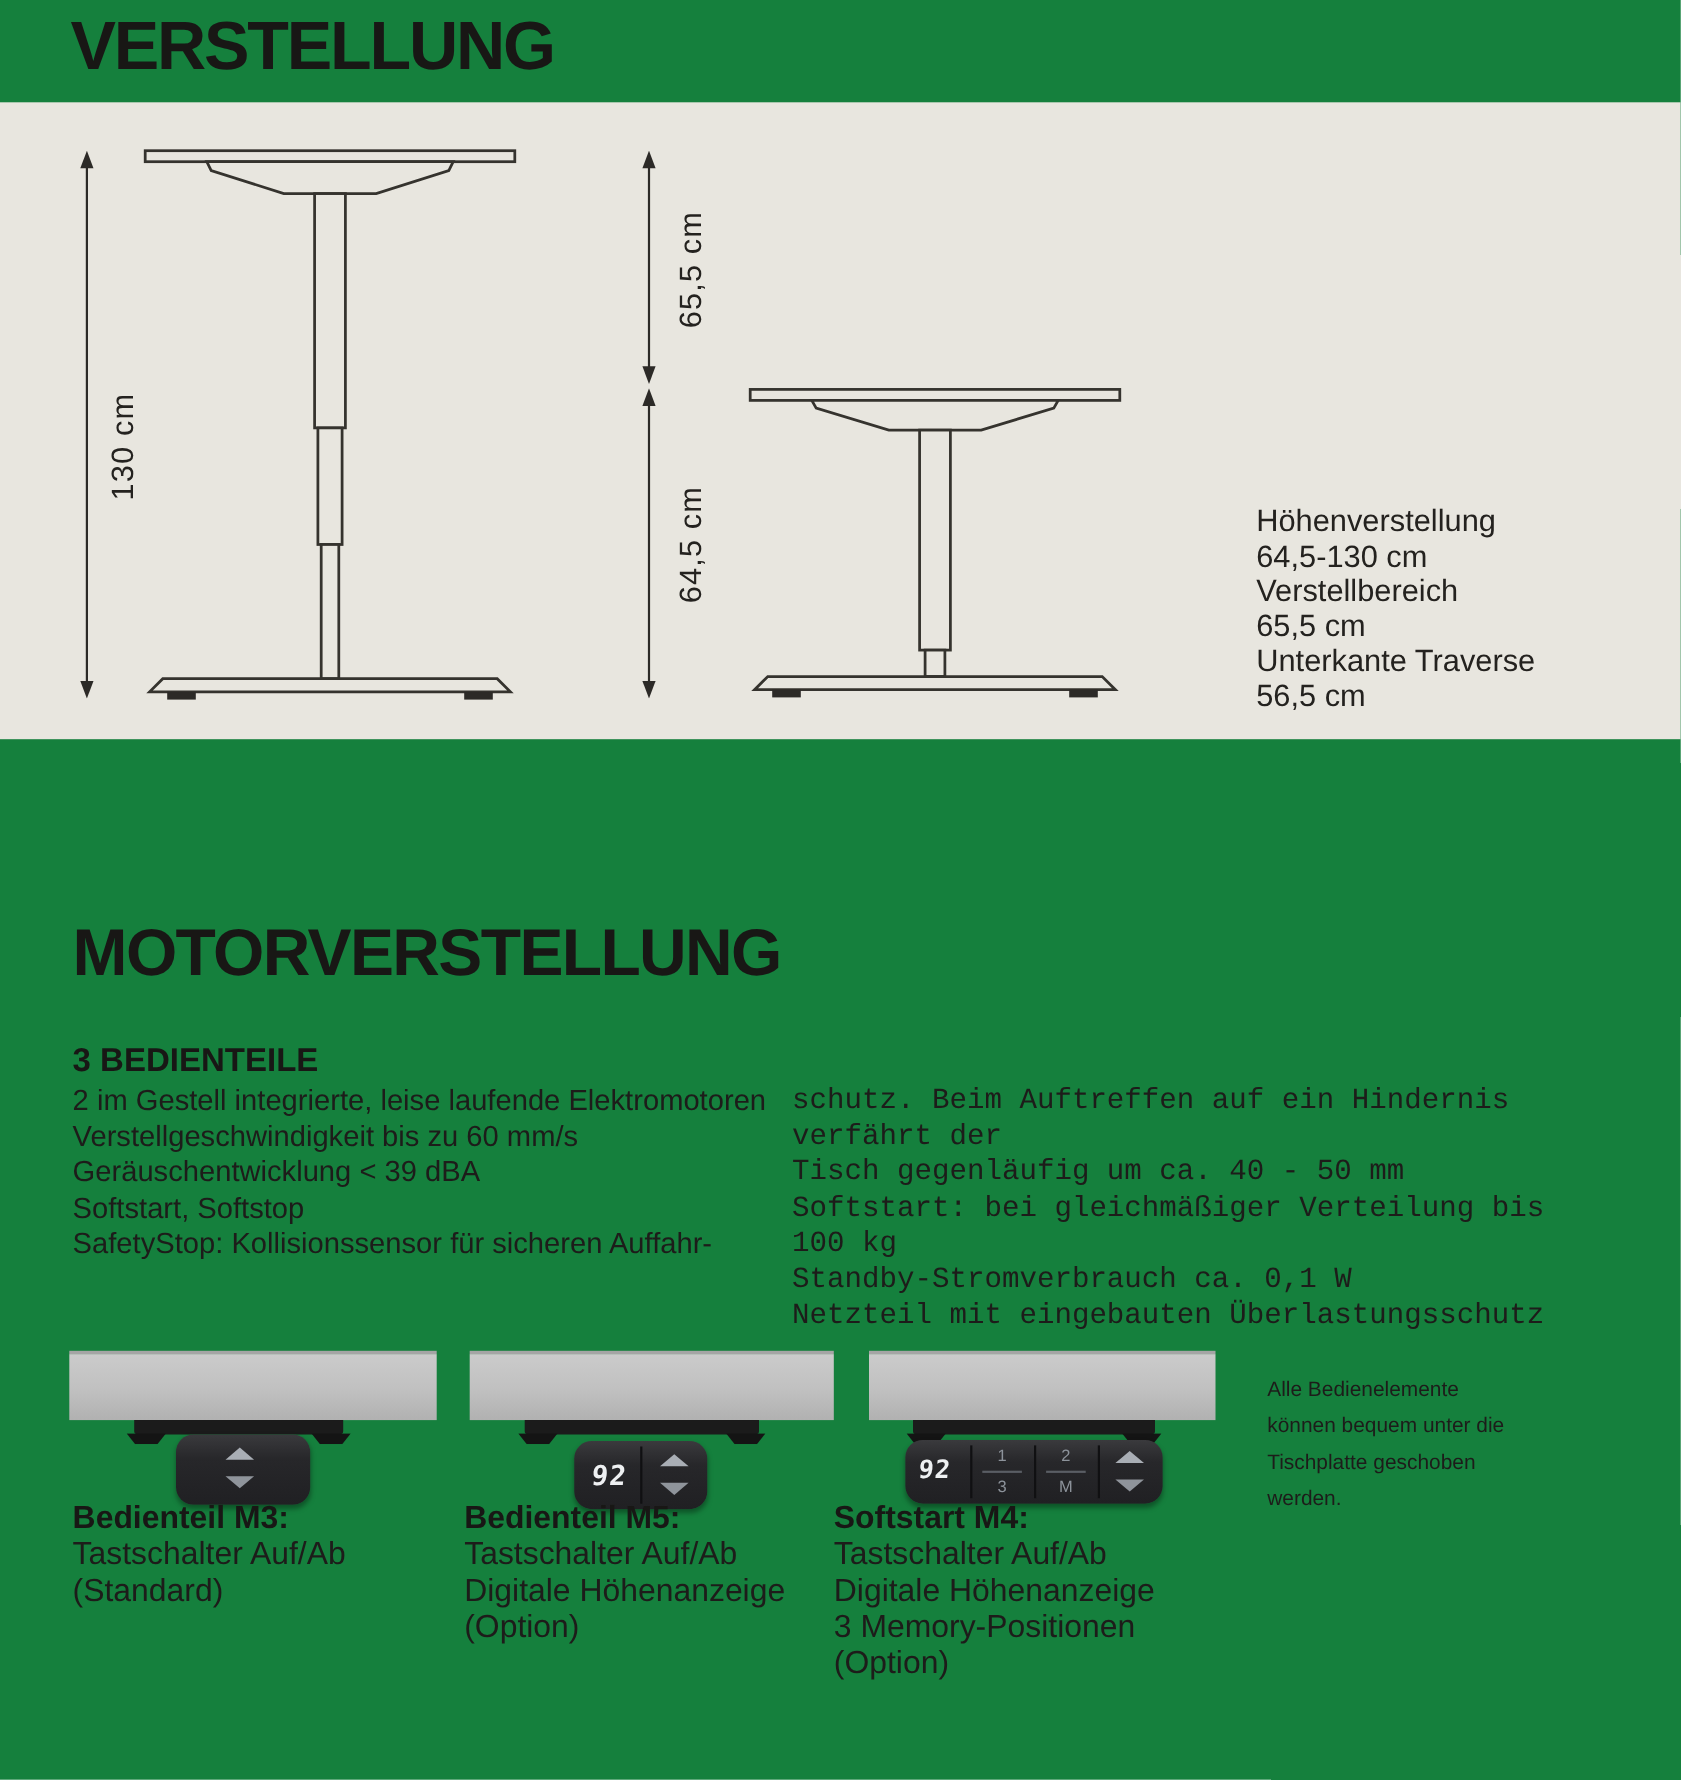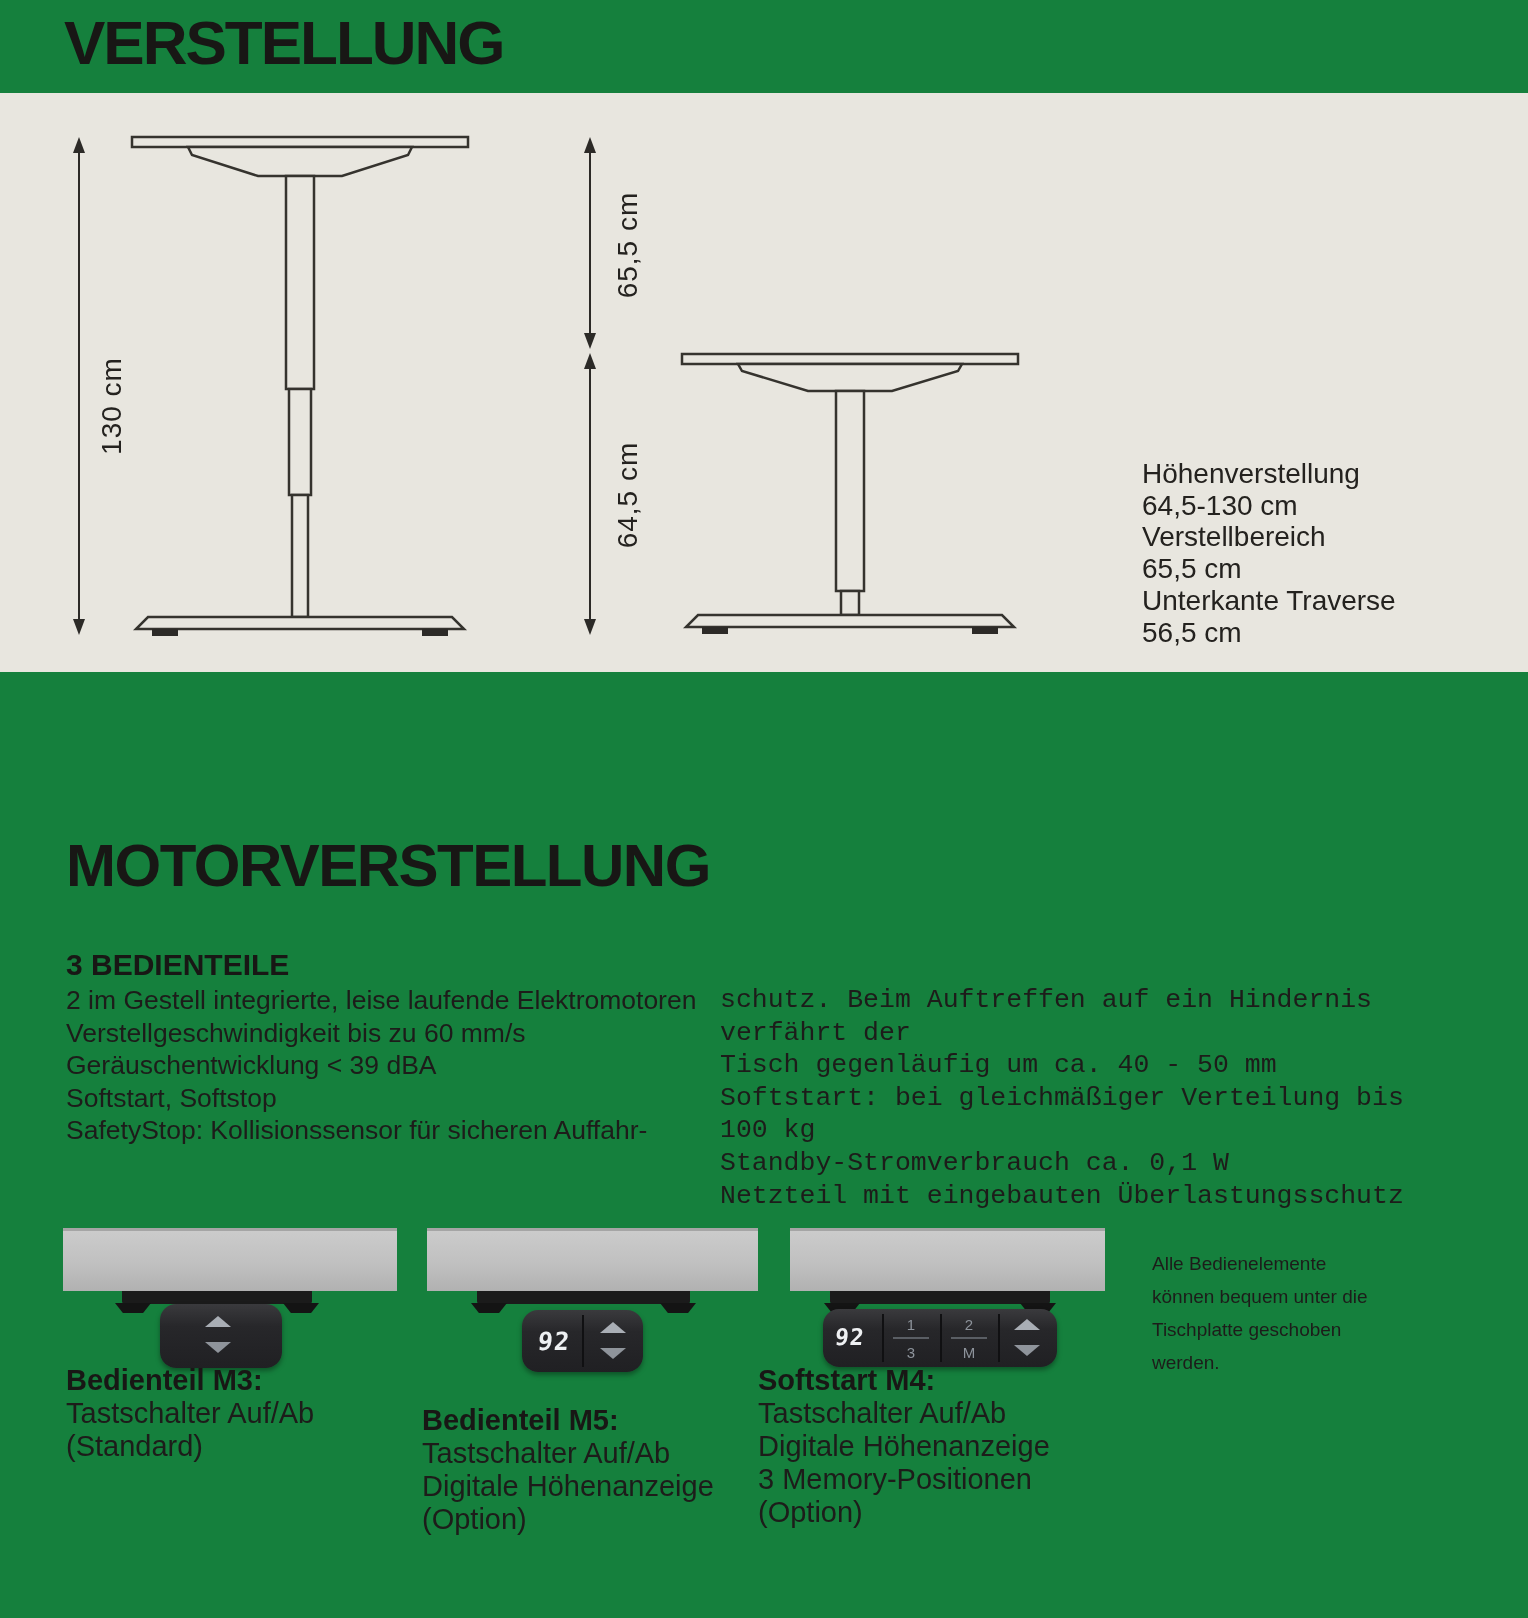--- a/index.html
+++ b/index.html
@@ -178,21 +178,21 @@
     <div>Tischplatte geschoben</div>
     <div>werden.</div>
   </div>
 
   <div class="cap" style="left:66px;">
     <div class="t">Bedienteil M3:</div>
     <div>Tastschalter Auf/Ab</div>
     <div>(Standard)</div>
   </div>
 
-  <div class="cap" style="left:422px;margin-top:40px;">
+  <div class="cap" style="left:422px;">
     <div class="t">Bedienteil M5:</div>
     <div>Tastschalter Auf/Ab</div>
     <div>Digitale Höhenanzeige</div>
     <div>(Option)</div>
   </div>
 
   <div class="cap" style="left:758px;">
     <div class="t">Softstart M4:</div>
     <div>Tastschalter Auf/Ab</div>
     <div>Digitale Höhenanzeige</div>

